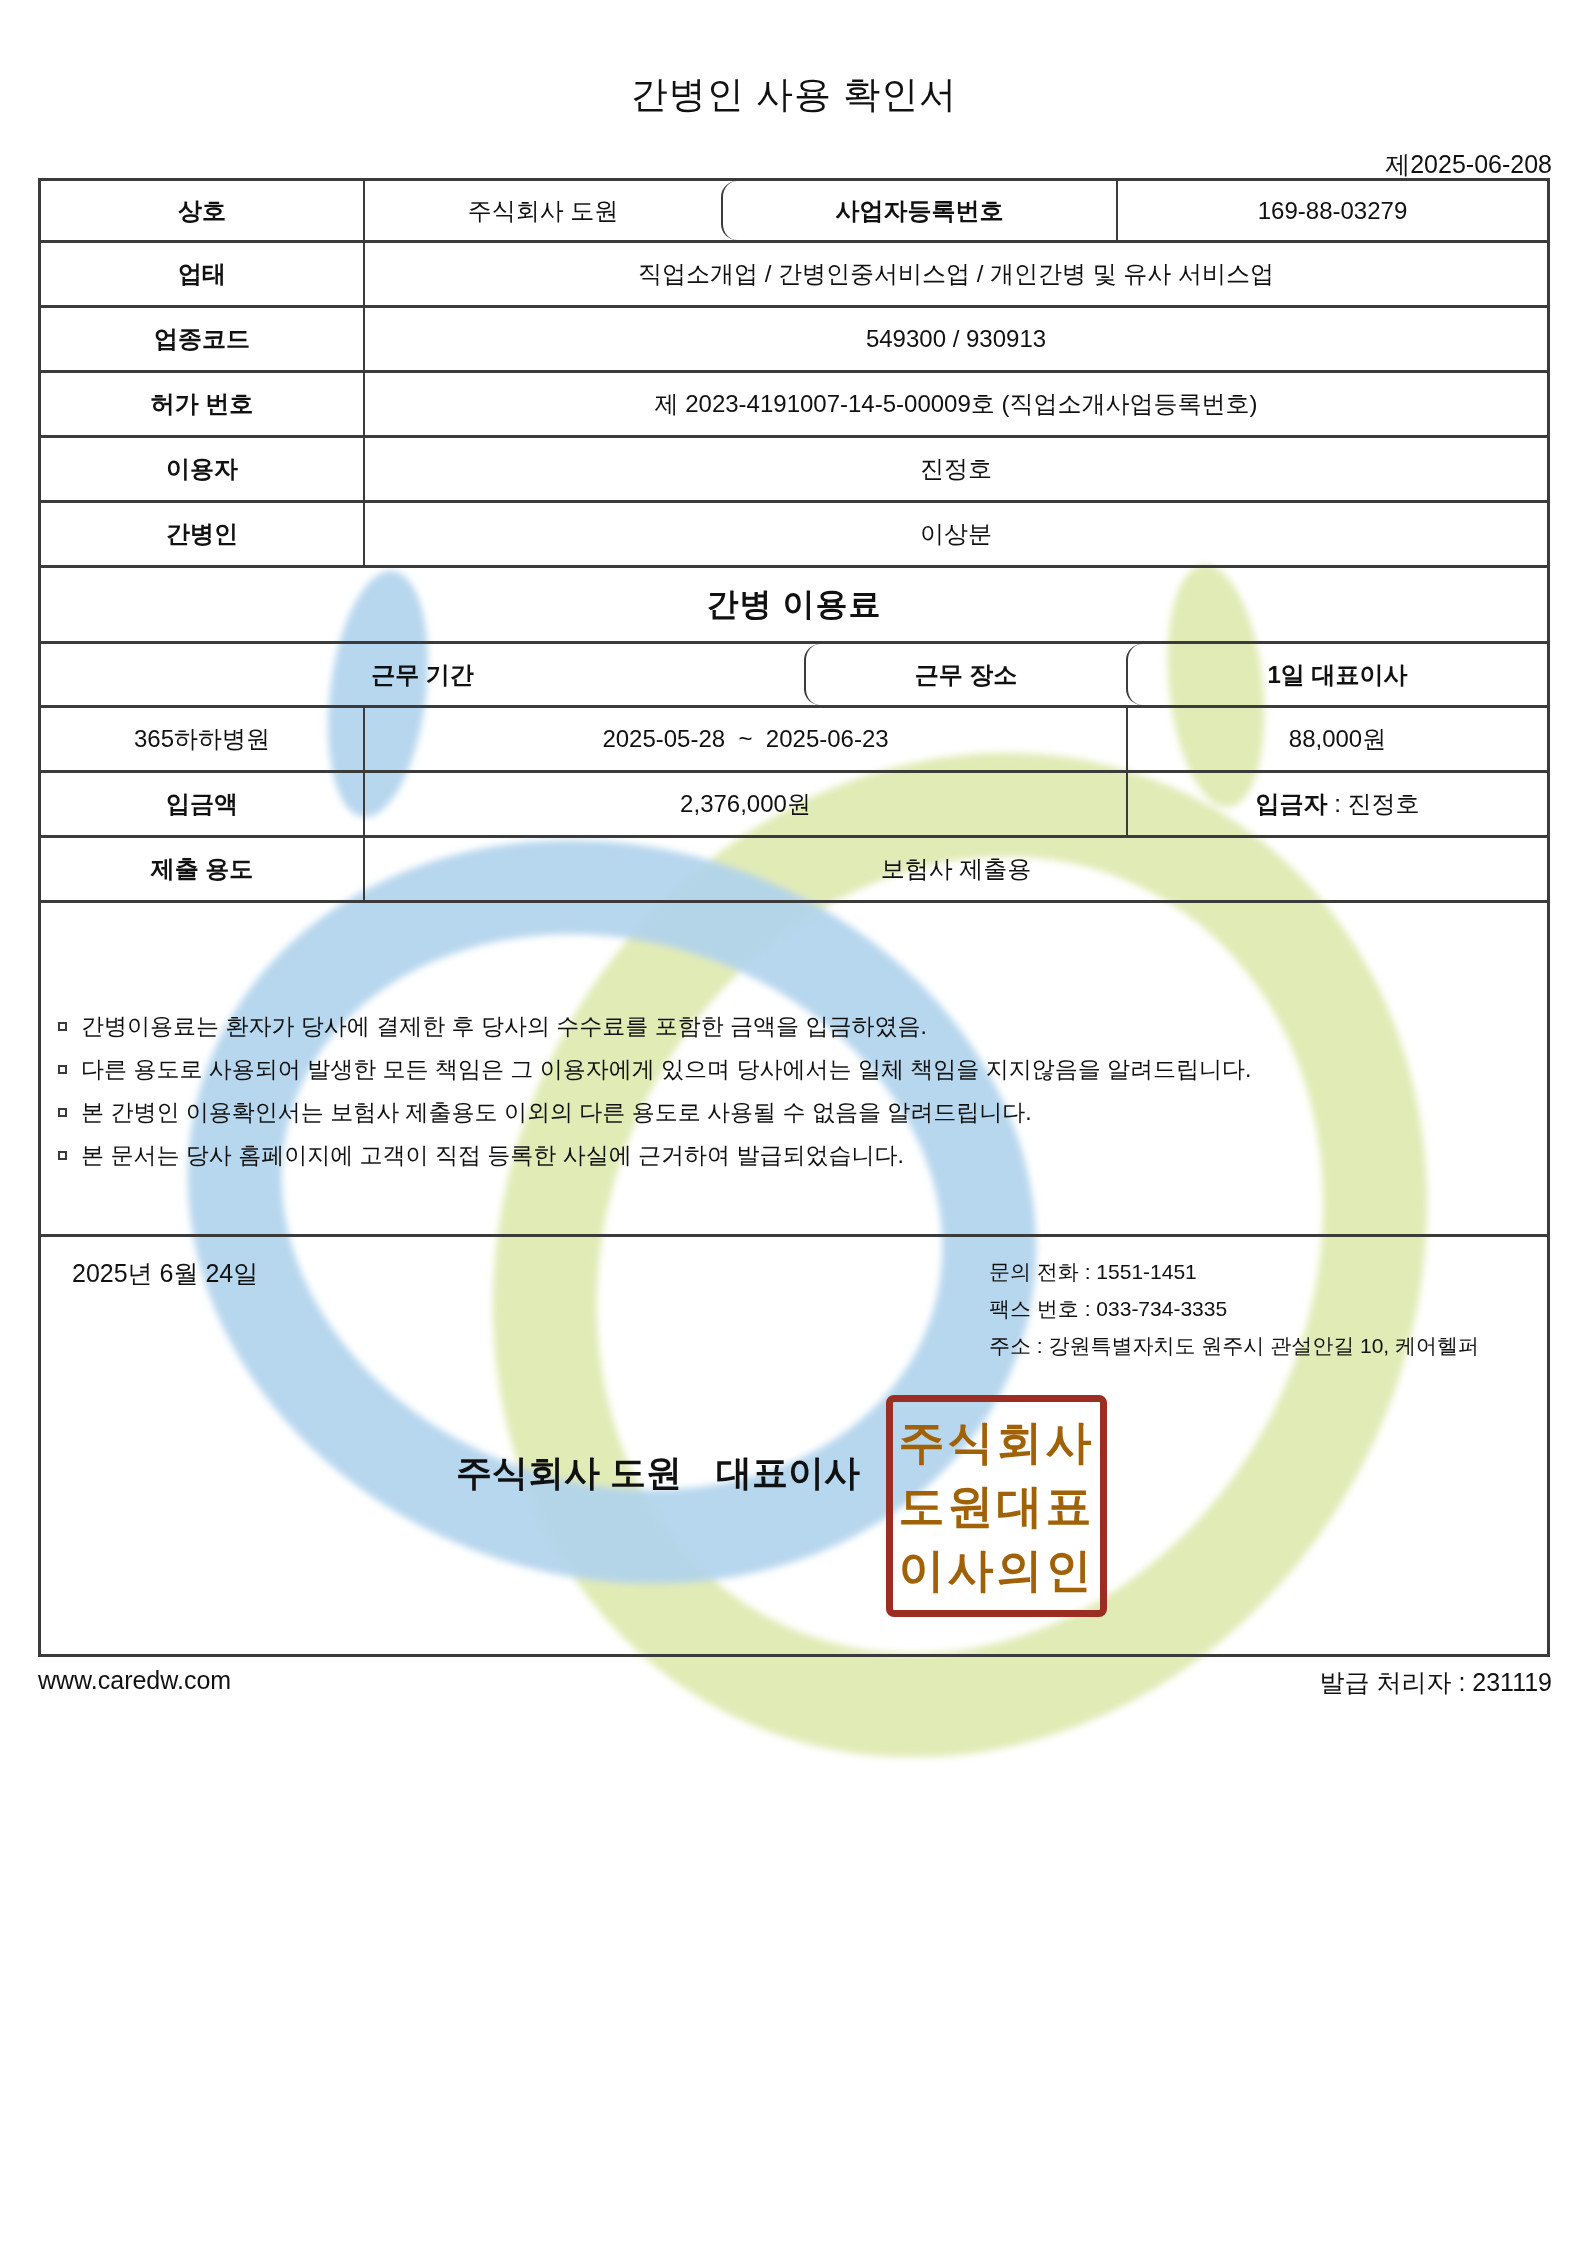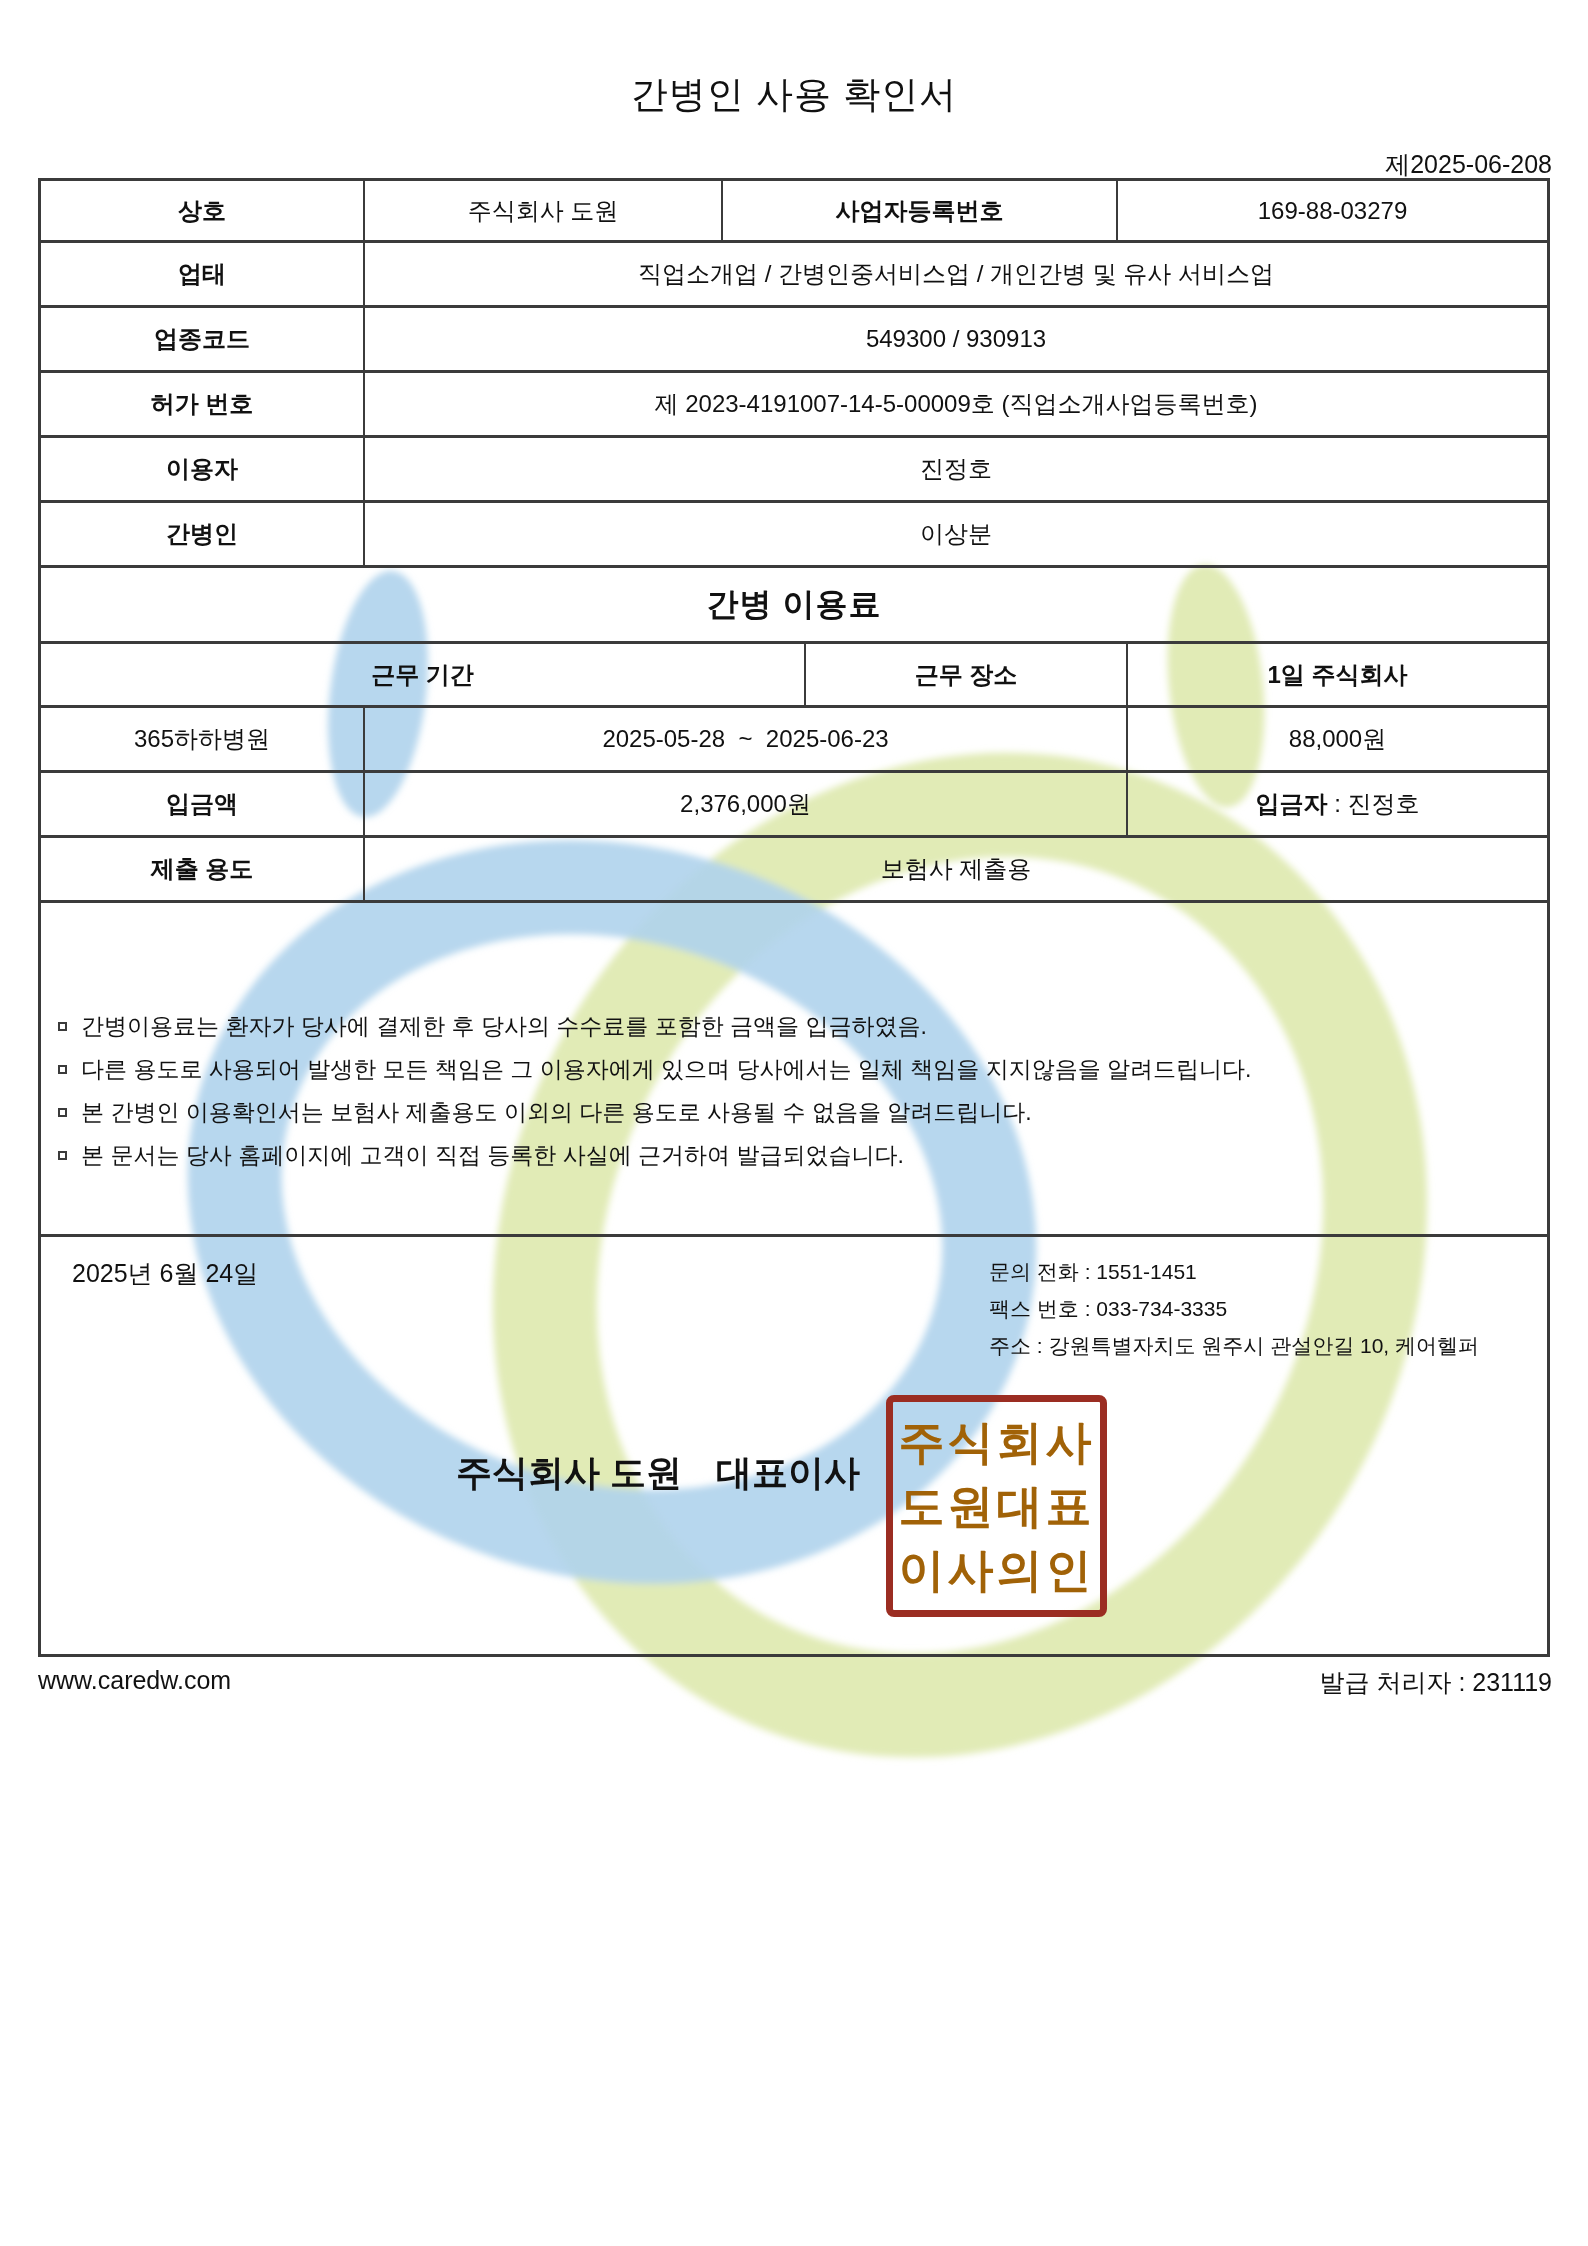--- a/index.html
+++ b/index.html
@@ -28,21 +28,21 @@
     border: 3px solid #3b3b3b;
     background: transparent;
   }
   .trow { display: flex; width: 100%; border-bottom: 3px solid #3b3b3b; }
   .trow:last-child { border-bottom: none; }
   .cell {
     display: flex; align-items: center; justify-content: center;
     font-size: 24px; text-align: center; padding: 2px 8px;
   }
   .cell + .cell { border-left: 2px solid #3b3b3b; }
-  .lbl { font-weight: 700; }
+  .lbl { font-weight: 700; border-radius: 16px; }
   .ws-pre { white-space: pre; }
 
   .h62 { height: 62px; } .h65 { height: 65px; } .h76 { height: 76px; } .h64 { height: 64px; }
   .cA { width: 322px; flex: none; }
   .cB1 { width: 358px; flex: none; }
   .cC1 { width: 395px; flex: none; text-align: right; }
   .cRest { flex: 1; }
   .cB2 { width: 763px; flex: none; }
 
   .section-title { font-size: 32px; font-weight: 700; letter-spacing: 1px; }
@@ -136,21 +136,21 @@
       <div class="cell cRest">이상분</div>
     </div>
 
     <div class="trow h76">
       <div class="cell cRest section-title">간병 이용료</div>
     </div>
 
     <div class="trow h64">
       <div class="cell cB2 lbl">근무 기간</div>
       <div class="cell cA lbl">근무 장소</div>
-      <div class="cell cRest lbl">1일 주식회사</div>
+      <div class="cell cRest lbl">1일 대표이사</div>
     </div>
 
     <div class="trow h65">
       <div class="cell cA">365하하병원</div>
       <div class="cell cB2 ws-pre">2025-05-28  ~  2025-06-23</div>
       <div class="cell cRest">88,000원</div>
     </div>
 
     <div class="trow h65">
       <div class="cell cA lbl">입금액</div>

